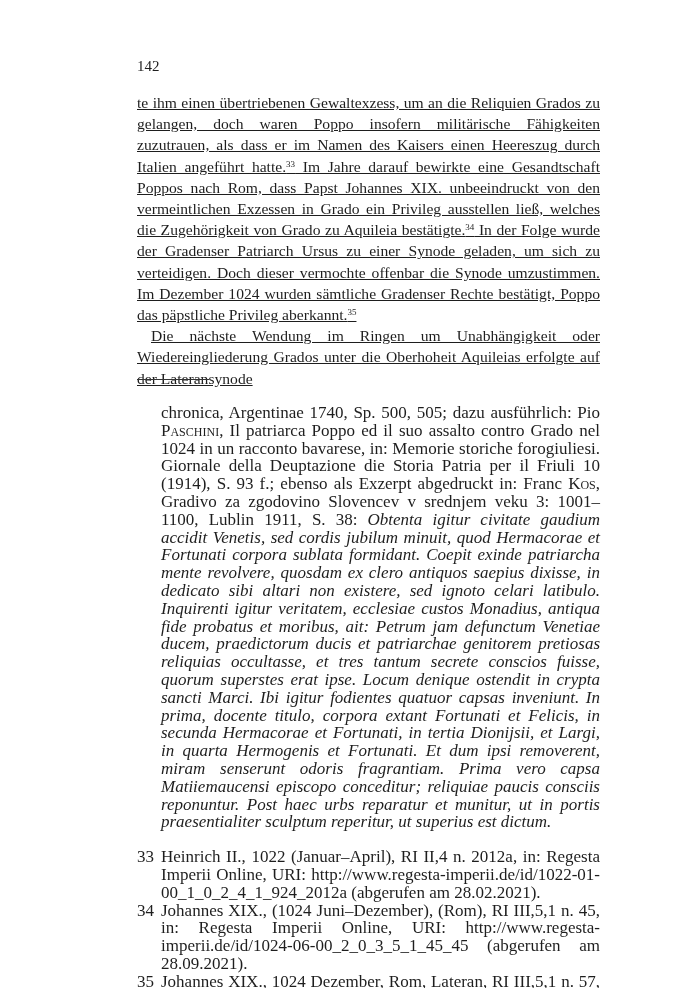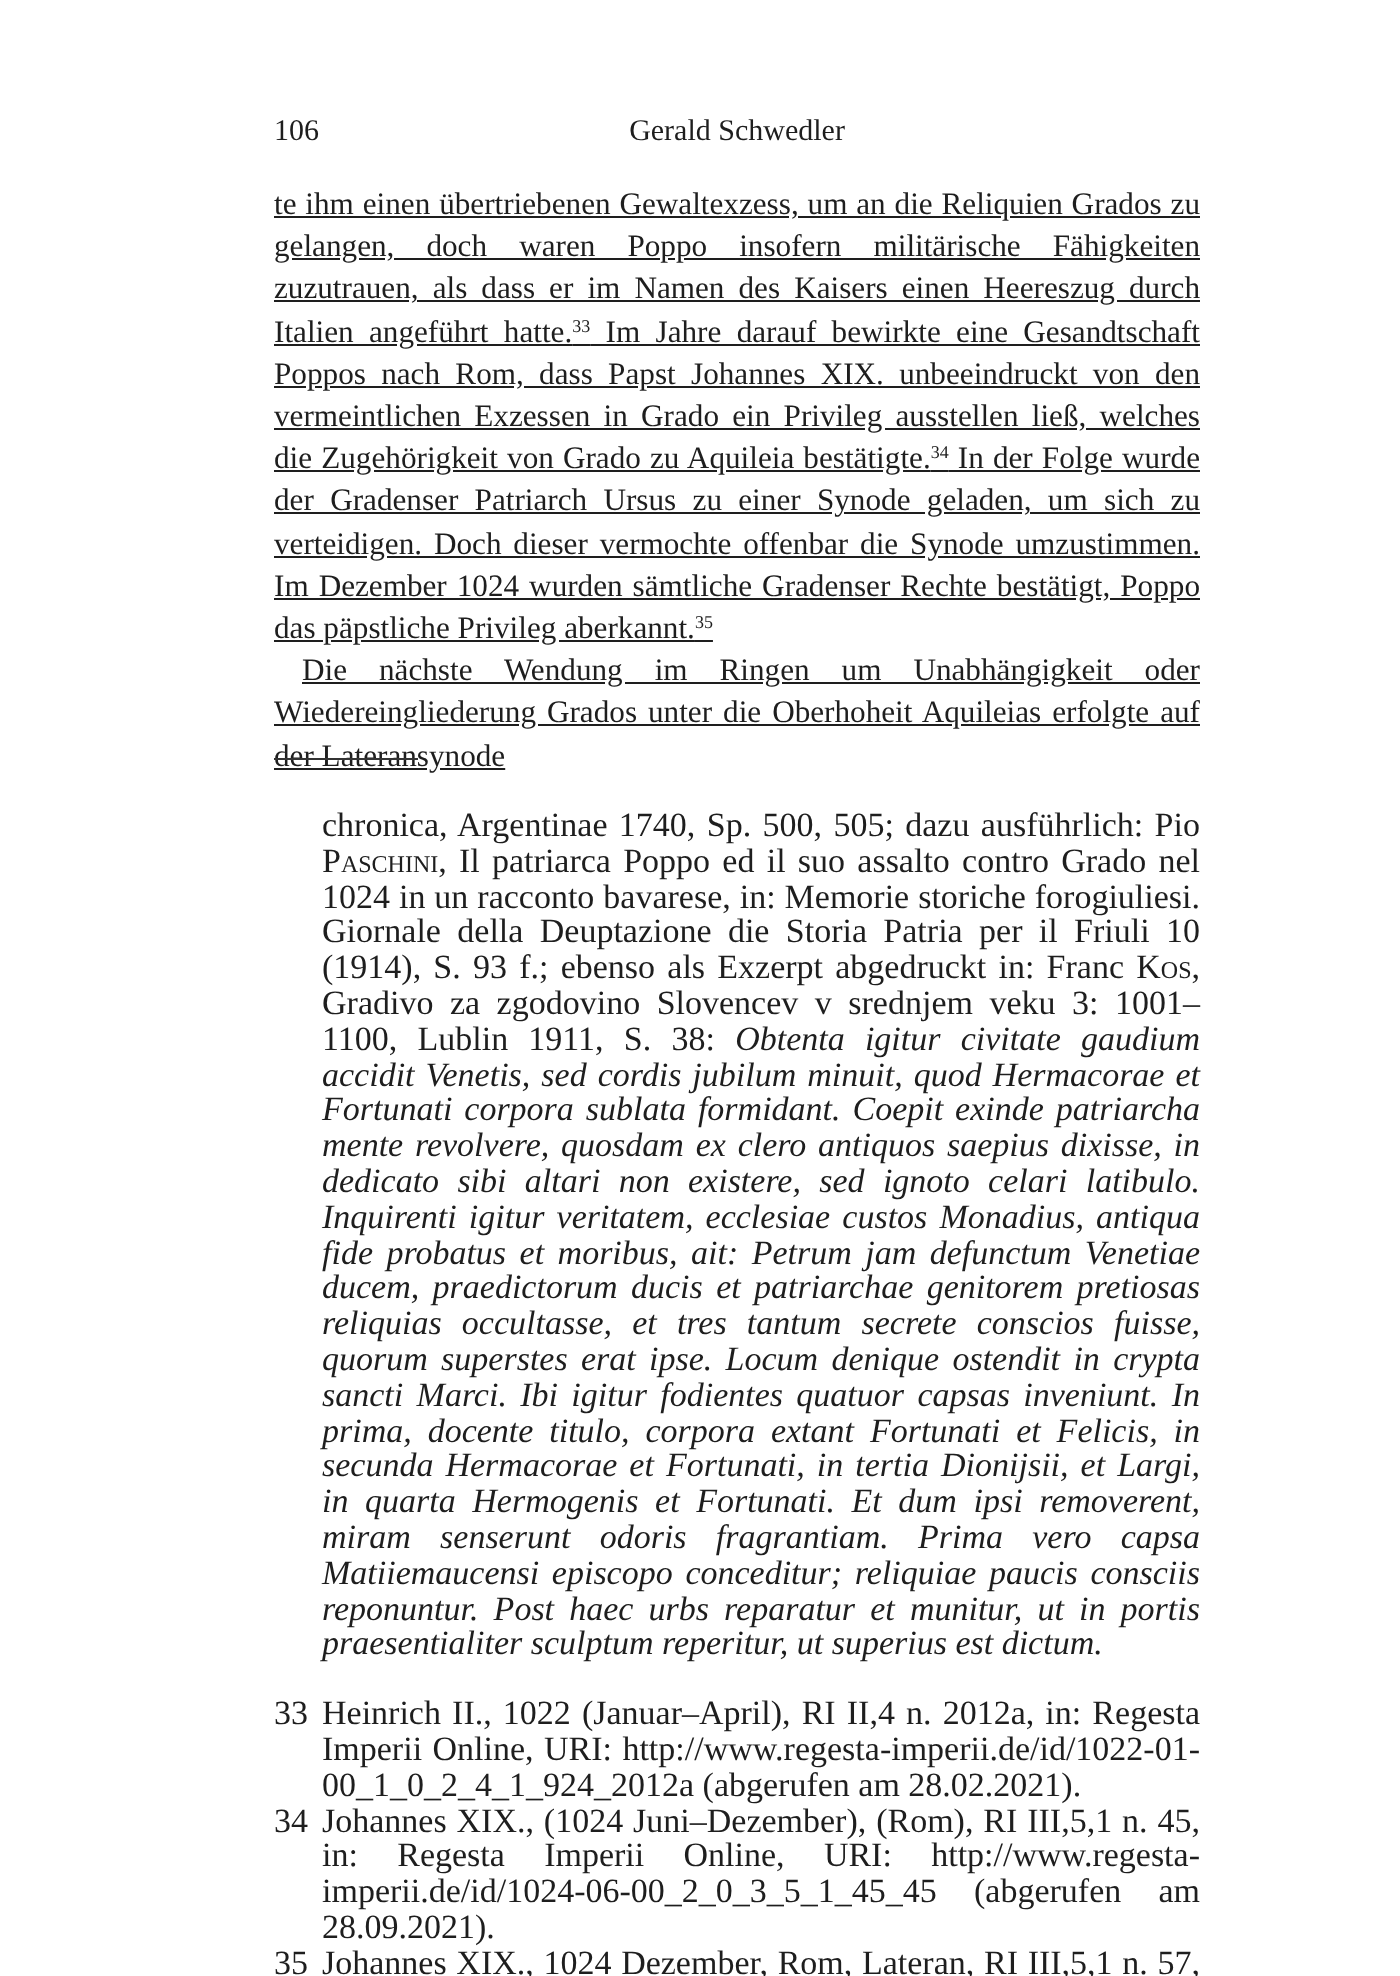--- a/index.html
+++ b/index.html
@@ -17,22 +17,21 @@
   .fn-num { width: 24px; flex: none; }
   .fn-text { flex: 1; }
   .fn-cont { padding-left: 24px; }
   .it { font-style: italic; }
   .sc { font-variant: small-caps; }
 </style>
 </head>
 <body>
 
 <div class="header">
-  <span class="page-num">106</span>
-  <span class="running-head">Gerald Schwedler</span>
+  <span class="page-num">142</span>
 </div>
 
 <div class="body-text">
   <p><span>te ihm einen übertriebenen Gewaltexzess, um an die Reliquien Grados zu gelangen, doch waren Poppo insofern militärische Fähigkeiten zuzutrauen, als dass er im Namen des Kaisers einen Heereszug durch Italien angeführt hatte.</span><sup>33</sup><span> Im Jahre darauf bewirkte eine Gesandtschaft Poppos nach Rom, dass Papst Johannes XIX. unbeeindruckt von den vermeintlichen Exzessen in Grado ein Privileg ausstellen ließ, welches die Zugehörigkeit von Grado zu Aquileia bestätigte.</span><sup>34</sup><span> In der Folge wurde der Gradenser Patriarch Ursus zu einer Synode geladen, um sich zu verteidigen. Doch dieser vermochte offenbar die Synode umzustimmen. Im Dezember 1024 wurden sämtliche Gradenser Rechte bestätigt, Poppo das päpstliche Privileg aberkannt.</span><sup>35</sup></p>
   <p class="indent">Die nächste Wendung im Ringen um Unabhängigkeit oder Wiedereingliederung Grados unter die Oberhoheit Aquileias erfolgte auf der Lateransynode</p>
 </div>
 
 <div class="rule"></div>
 
 <div class="footnotes">

